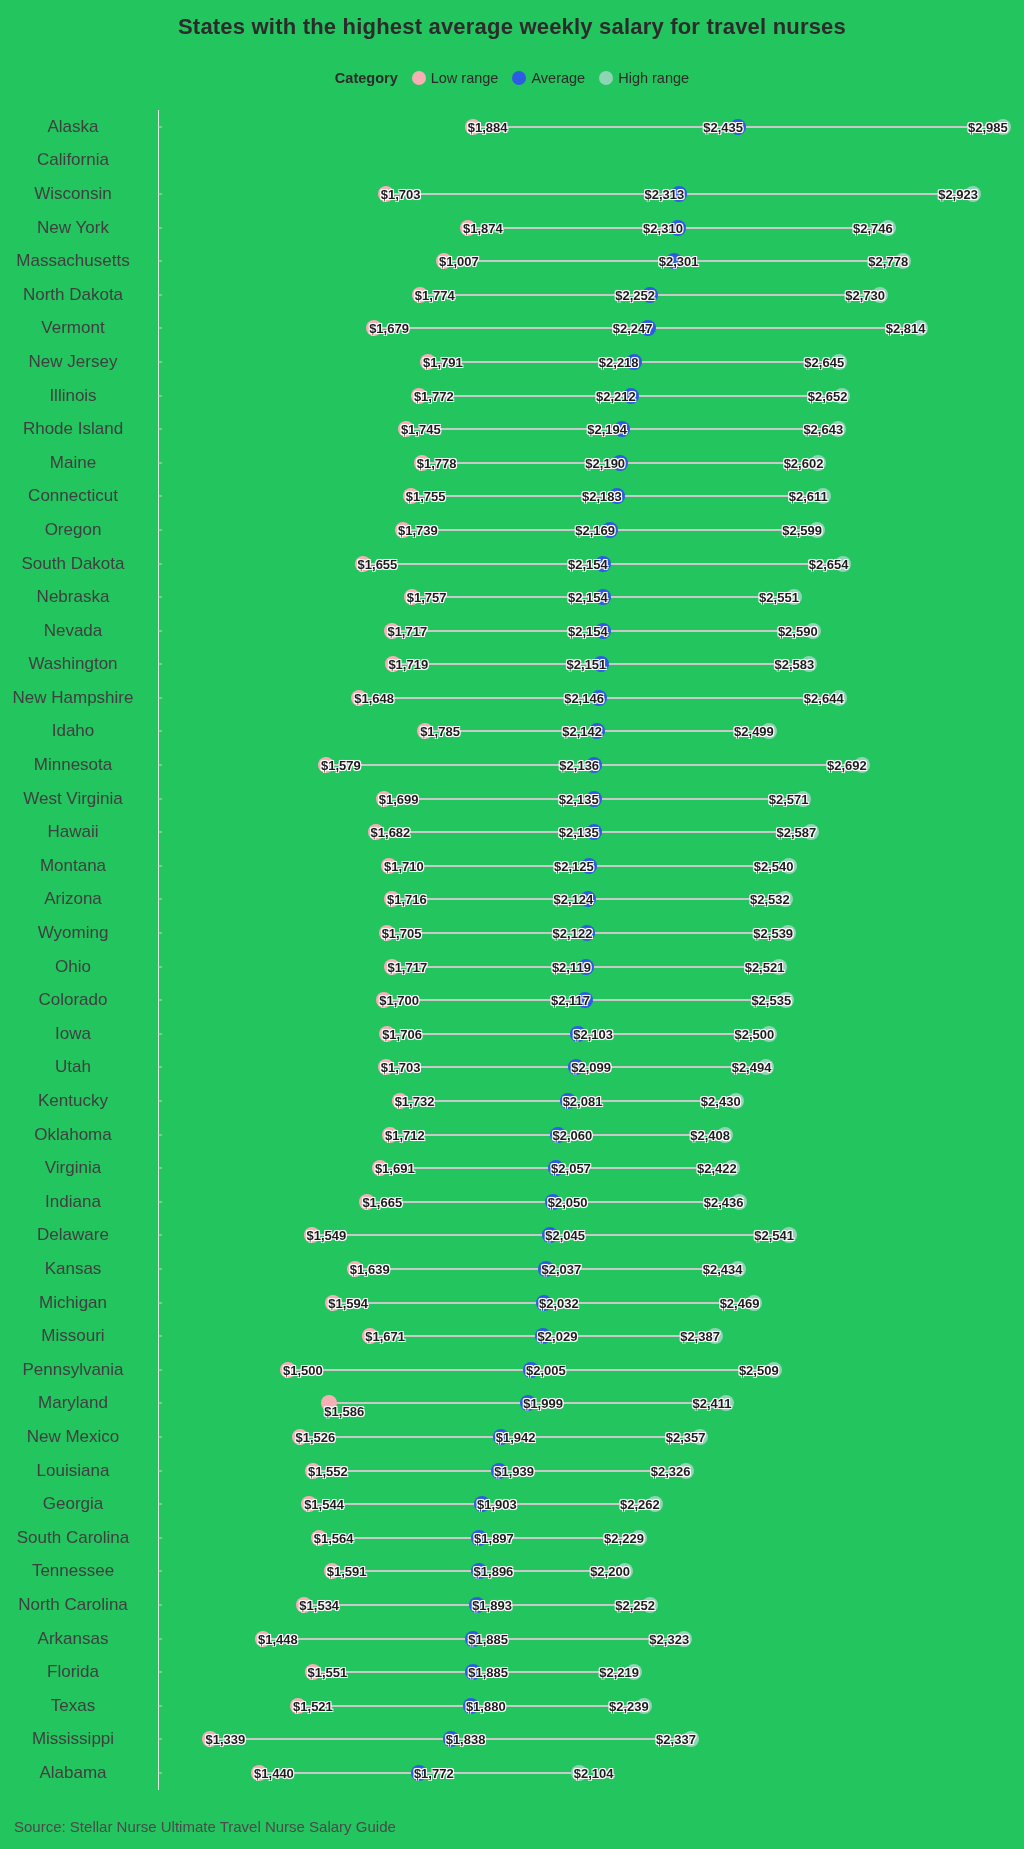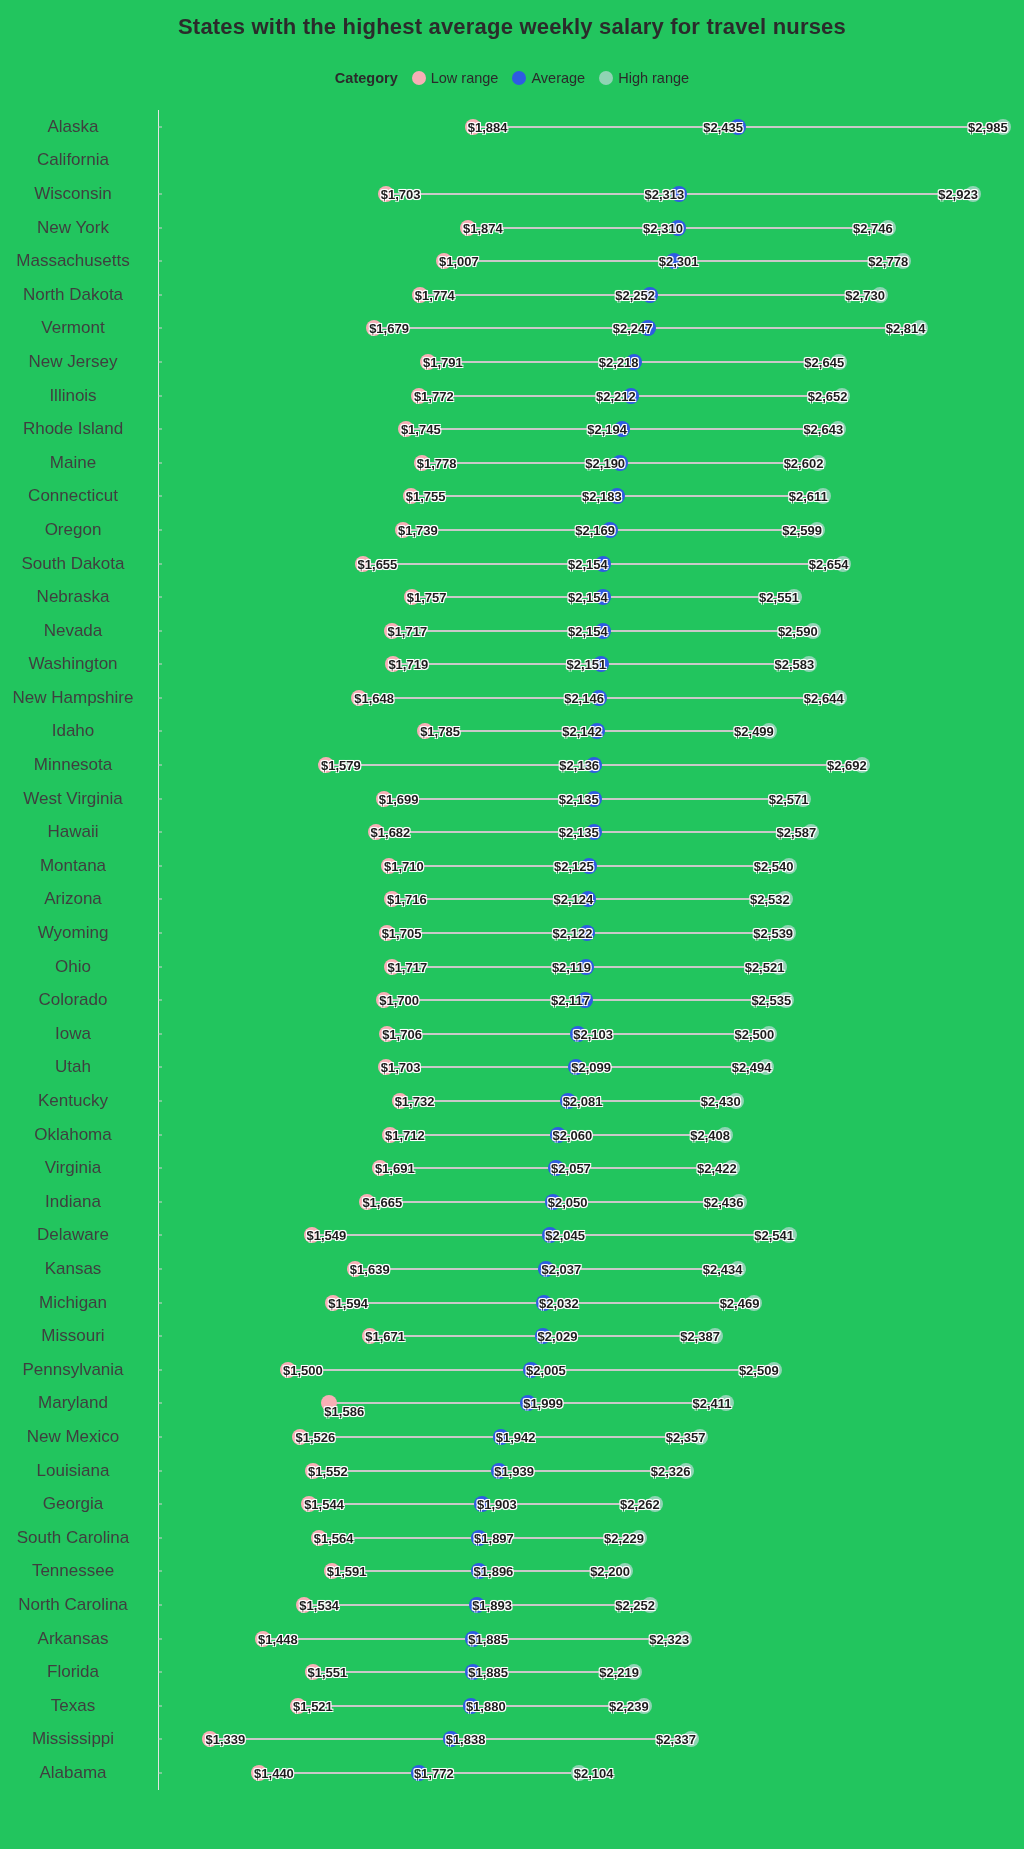--- a/index.html
+++ b/index.html
@@ -686,13 +686,14 @@
             <span class="vlabel right" style="left: calc(11.8644% - 5px);">$1,440</span>
             <span class="dot" style="left: 30.6215%; background: rgb(46, 91, 227);"></span>
             <span class="vlabel right" style="left: calc(30.6215% - 5px);">$1,772</span>
             <span class="dot" style="left: 49.3785%; background: rgb(143, 212, 180);"></span>
             <span class="vlabel right" style="left: calc(49.3785% - 5px);">$2,104</span>
           </div>
         </div>
       </div>
   </div>
 
+  <div class="source">Source: Stellar Nurse Ultimate Travel Nurse Salary Guide</div>
 </div>
 
 </body></html>

